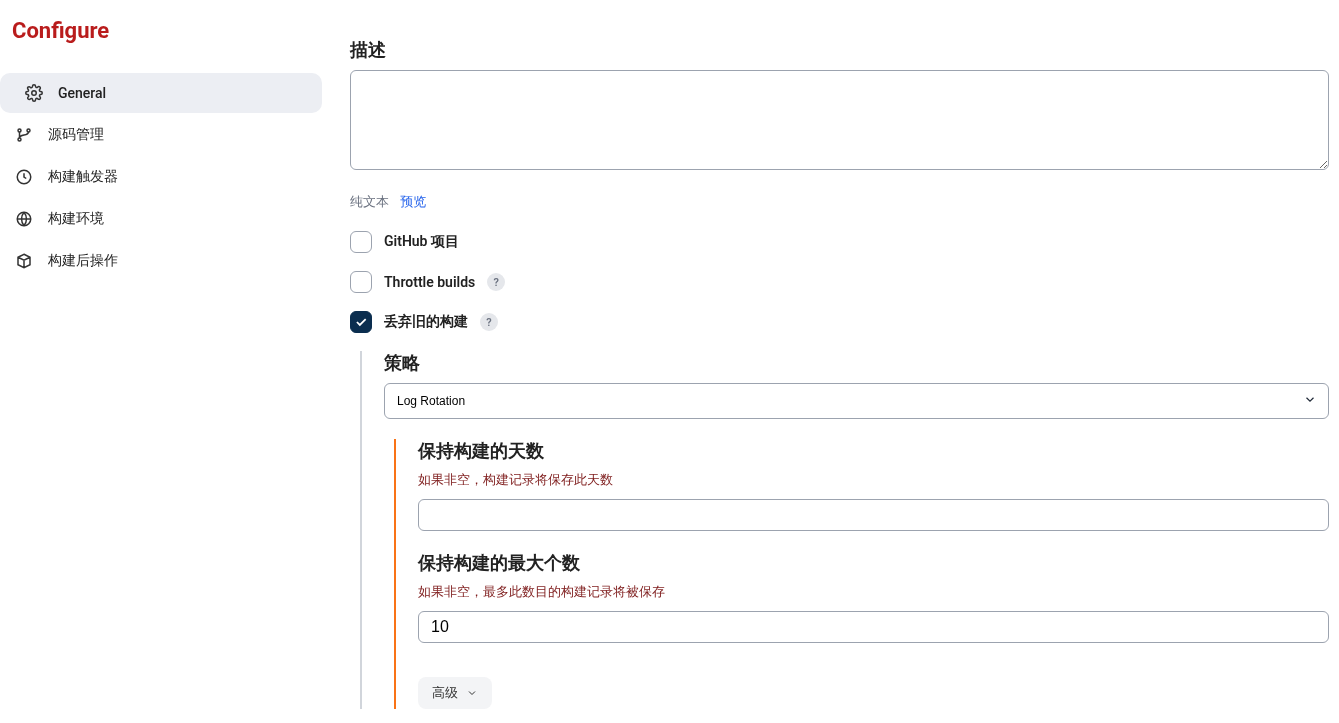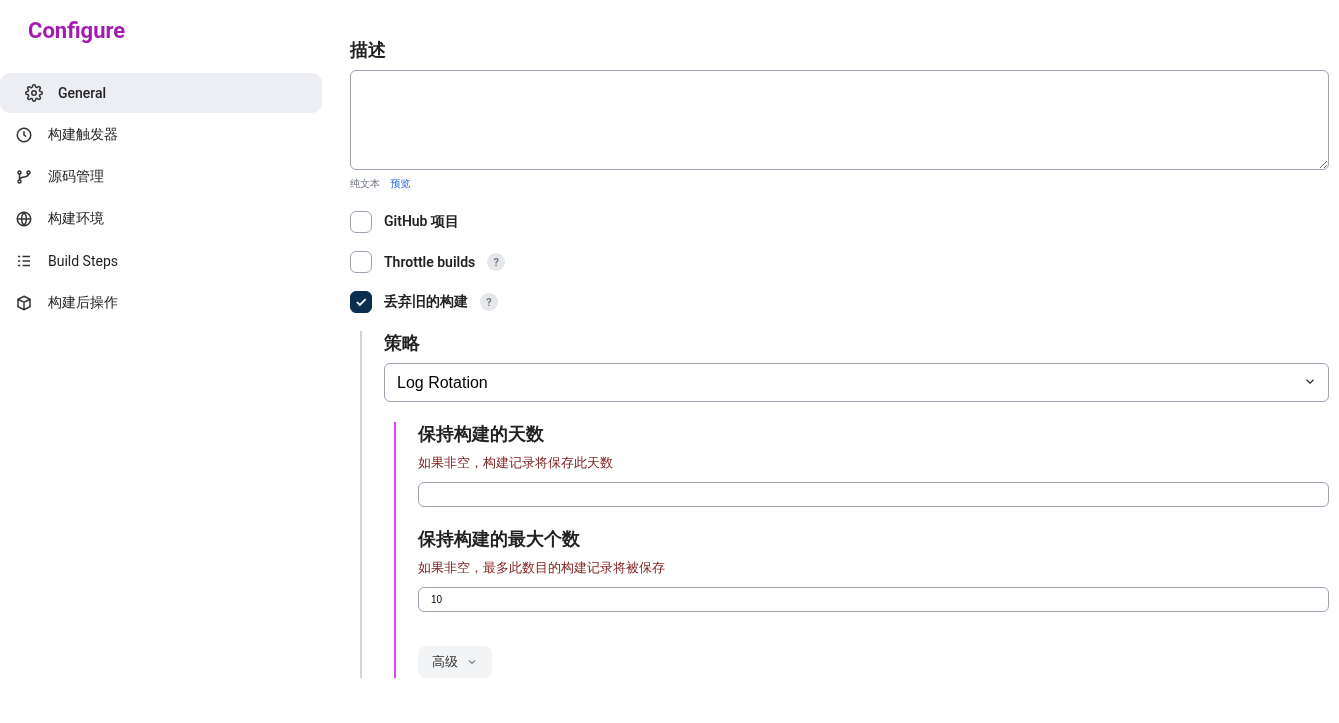--- a/index.html
+++ b/index.html
@@ -14,22 +14,22 @@
       min-height: 100vh;
     }
     .sidebar {
       width: 330px;
       padding-top: 18px;
       flex-shrink: 0;
     }
     .sidebar h1 {
       font-size: 22px;
       font-weight: 700;
-      padding: 0 0 28px 28px;
-      color: #a21caf;
+      padding: 0 0 28px 12px;
+      color: #b91c1c;
     }
     .sidebar-item {
       display: flex;
       align-items: center;
       gap: 14px;
       padding: 10px 14px;
       margin: 2px 8px 2px 0;
       border-radius: 10px;
       cursor: pointer;
       color: #222;
@@ -74,22 +74,22 @@
       width: 100%;
       min-height: 100px;
       border: 1px solid #9ca3af;
       border-radius: 6px;
       padding: 8px;
       font-family: inherit;
       font-size: 14px;
       resize: both;
     }
     .editor-mode {
-      margin-top: 4px;
-      font-size: 10px;
+      margin-top: 20px;
+      font-size: 13px;
     }
     .editor-mode .plain {
       color: #6b7280;
       margin-right: 8px;
     }
     .editor-mode .preview {
       color: #2563eb;
       cursor: pointer;
     }
     .checkbox-row {
@@ -145,120 +145,112 @@
     }
     .select-wrap {
       position: relative;
       width: 100%;
     }
     .select-wrap select {
       width: 100%;
       padding: 10px 12px;
       border: 1px solid #9ca3af;
       border-radius: 6px;
-      font-size: 16px;
+      font-size: 12px;
       background: #fff;
       appearance: none;
       cursor: pointer;
     }
     .select-wrap .chev {
       position: absolute;
       right: 12px;
       top: 50%;
       transform: translateY(-50%);
       pointer-events: none;
     }
     input[type="text"] {
       width: 100%;
       padding: 6px 12px;
       border: 1px solid #9ca3af;
       border-radius: 6px;
-      font-size: 10px;
+      font-size: 16px;
     }
     .advanced-btn {
       display: inline-flex;
       align-items: center;
       gap: 8px;
       padding: 7px 14px;
       border-radius: 8px;
       background: #f3f4f6;
       border: none;
       font-size: 13px;
       color: #333;
       cursor: pointer;
       margin-top: 14px;
     }
     .advanced-btn svg {
       width: 12px;
       height: 12px;
     }
     .nested-inner {
       margin-left: 10px;
-      border-left: 2px solid #d946ef;
+      border-left: 2px solid #f97316;
       padding-left: 22px;
       margin-top: 16px;
     }
   </style>
 </head>
 <body>
 
 <div class="page">
   <aside class="sidebar">
     <h1>Configure</h1>
 
     <div class="sidebar-item active">
       <span class="icon">
         <svg viewBox="0 0 24 24" fill="none" stroke="currentColor" stroke-width="2">
             <circle cx="12" cy="12" r="3"></circle>
             <path d="M19.4 15a1.7 1.7 0 0 0 .3 1.8l.1.1a2 2 0 1 1-2.8 2.8l-.1-.1a1.7 1.7 0 0 0-1.8-.3 1.7 1.7 0 0 0-1 1.5V21a2 2 0 1 1-4 0v-.1a1.7 1.7 0 0 0-1-1.5 1.7 1.7 0 0 0-1.8.3l-.1.1a2 2 0 1 1-2.8-2.8l.1-.1a1.7 1.7 0 0 0 .3-1.8 1.7 1.7 0 0 0-1.5-1H3a2 2 0 1 1 0-4h.1a1.7 1.7 0 0 0 1.5-1 1.7 1.7 0 0 0-.3-1.8l-.1-.1a2 2 0 1 1 2.8-2.8l.1.1a1.7 1.7 0 0 0 1.8.3H9a1.7 1.7 0 0 0 1-1.5V3a2 2 0 1 1 4 0v.1a1.7 1.7 0 0 0 1 1.5 1.7 1.7 0 0 0 1.8-.3l.1-.1a2 2 0 1 1 2.8 2.8l-.1.1a1.7 1.7 0 0 0-.3 1.8V9a1.7 1.7 0 0 0 1.5 1H21a2 2 0 1 1 0 4h-.1a1.7 1.7 0 0 0-1.5 1z"></path>
           </svg>
       </span>
       <span>General</span>
-    </div>
-
-    <div class="sidebar-item">
-      <span class="icon">
-        <svg viewBox="0 0 24 24" fill="none" stroke="currentColor" stroke-width="2">
-            <circle cx="12" cy="12" r="9"></circle>
-            <path d="M12 7v5l3 2"></path>
-          </svg>
-      </span>
-      <span>构建触发器</span>
     </div>
 
     <div class="sidebar-item">
       <span class="icon">
         <svg viewBox="0 0 24 24" fill="none" stroke="currentColor" stroke-width="2">
             <circle cx="6" cy="6" r="2"></circle>
             <circle cx="18" cy="6" r="2"></circle>
             <circle cx="6" cy="18" r="2"></circle>
             <path d="M6 8v8M18 8c0 6-12 2-12 8"></path>
           </svg>
       </span>
       <span>源码管理</span>
     </div>
 
     <div class="sidebar-item">
       <span class="icon">
         <svg viewBox="0 0 24 24" fill="none" stroke="currentColor" stroke-width="2">
             <circle cx="12" cy="12" r="9"></circle>
+            <path d="M12 7v5l3 2"></path>
+          </svg>
+      </span>
+      <span>构建触发器</span>
+    </div>
+
+    <div class="sidebar-item">
+      <span class="icon">
+        <svg viewBox="0 0 24 24" fill="none" stroke="currentColor" stroke-width="2">
+            <circle cx="12" cy="12" r="9"></circle>
             <path d="M3 12h18M12 3a14 14 0 0 1 0 18M12 3a14 14 0 0 0 0 18"></path>
           </svg>
       </span>
       <span>构建环境</span>
     </div>
 
-    <div class="sidebar-item">
-      <span class="icon">
-        <svg viewBox="0 0 24 24" fill="none" stroke="currentColor" stroke-width="2">
-            <path d="M4 6h3M4 12h3M4 18h3M10 6h10M10 12h10M10 18h10"></path>
-          </svg>
-      </span>
-      <span>Build Steps</span>
-    </div>
 
     <div class="sidebar-item">
       <span class="icon">
         <svg viewBox="0 0 24 24" fill="none" stroke="currentColor" stroke-width="2">
             <path d="M12 3l8 4v10l-8 4-8-4V7l8-4zM4 7l8 4 8-4M12 11v10"></path>
           </svg>
       </span>
       <span>构建后操作</span>
     </div>
   </aside>

